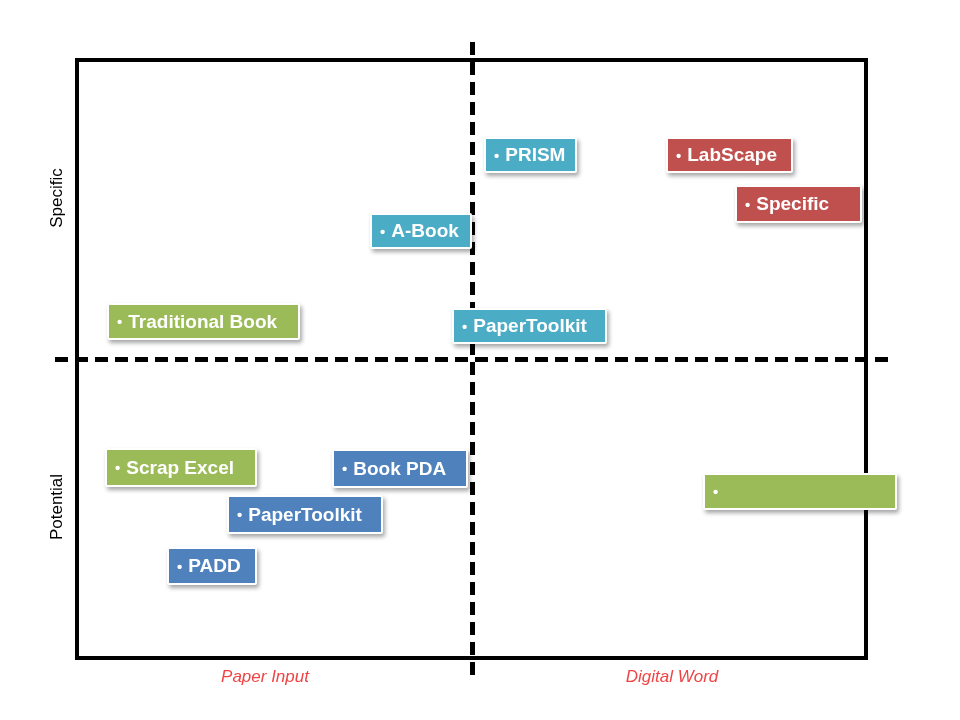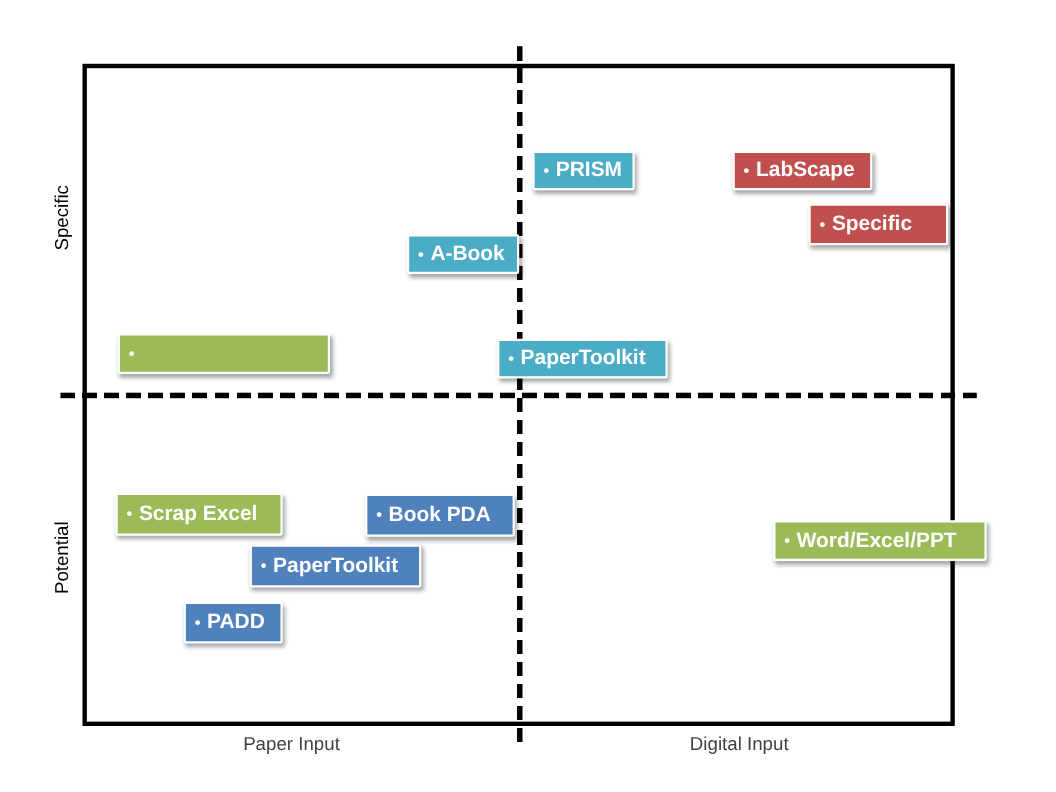--- a/index.html
+++ b/index.html
@@ -18,21 +18,21 @@
   .divider-h{
     position:absolute;left:55px;top:357px;width:833px;height:5px;
     background:repeating-linear-gradient(to right,#000 0 13px,transparent 13px 20px);
   }
   .axis-label-y{
     position:absolute;transform:translate(-50%,-50%) rotate(-90deg);
     font-size:17px;color:#000;white-space:nowrap;
   }
   .axis-label-x{
     position:absolute;transform:translate(-50%,-50%);
-    font-size:17px;color:#404040;white-space:nowrap;
+    font-size:17px;color:#ef4444;white-space:nowrap;font-style:italic;
   }
   .item{
     position:absolute;box-sizing:border-box;border:2px solid #fff;border-radius:2px;
     box-shadow:2px 3px 4px rgba(0,0,0,.35);
     display:flex;align-items:center;padding:0 6px 0 8px;
     color:#fff;font-weight:bold;font-size:19px;white-space:nowrap;
   }
   .item .bullet{font-size:15px;margin-right:6px;line-height:1;}
 </style>
 </head>
@@ -40,40 +40,41 @@
 
 <div id="stage">
 
   <div id="plot-border"></div>
   <div class="divider-v"></div>
   <div class="divider-h"></div>
 
   <div class="axis-label-y" style="left:57px;top:198px;">Specific</div>
   <div class="axis-label-y" style="left:57px;top:507px;">Potential</div>
   <div class="axis-label-x" style="left:265px;top:677px;">Paper Input</div>
-  <div class="axis-label-x" style="left:672px;top:677px;">Digital Input</div>
+  <div class="axis-label-x" style="left:672px;top:677px;">Digital Word</div>
 
   <div class="item" style="left: 484px; top: 137px; width: 93px; height: 36px; background: rgb(75, 172, 198);">
     <span class="bullet">•</span>
     <span>PRISM</span>
   </div>
   <div class="item" style="left: 666px; top: 137px; width: 127px; height: 36px; background: rgb(192, 80, 77);">
     <span class="bullet">•</span>
     <span>LabScape</span>
   </div>
   <div class="item" style="left: 735px; top: 185px; width: 127px; height: 38px; background: rgb(192, 80, 77);">
     <span class="bullet">•</span>
     <span>Specific</span>
   </div>
   <div class="item" style="left: 370px; top: 213px; width: 102px; height: 36px; background: rgb(75, 172, 198);">
     <span class="bullet">•</span>
     <span>A-Book</span>
   </div>
   <div class="item" style="left: 107px; top: 303px; width: 193px; height: 37px; background: rgb(155, 187, 89);">
     <span class="bullet">•</span>
+    <span>Traditional Book</span>
   </div>
   <div class="item" style="left: 452px; top: 308px; width: 155px; height: 36px; background: rgb(75, 172, 198);">
     <span class="bullet">•</span>
     <span>PaperToolkit</span>
   </div>
   <div class="item" style="left: 105px; top: 448px; width: 152px; height: 39px; background: rgb(155, 187, 89);">
     <span class="bullet">•</span>
     <span>Scrap Excel</span>
   </div>
   <div class="item" style="left: 332px; top: 449px; width: 136px; height: 39px; background: rgb(79, 129, 189);">
@@ -83,16 +84,15 @@
   <div class="item" style="left: 227px; top: 495px; width: 156px; height: 39px; background: rgb(79, 129, 189);">
     <span class="bullet">•</span>
     <span>PaperToolkit</span>
   </div>
   <div class="item" style="left: 167px; top: 547px; width: 90px; height: 38px; background: rgb(79, 129, 189);">
     <span class="bullet">•</span>
     <span>PADD</span>
   </div>
   <div class="item" style="left: 703px; top: 473px; width: 194px; height: 37px; background: rgb(155, 187, 89);">
     <span class="bullet">•</span>
-    <span>Word/Excel/PPT</span>
   </div>
 
 </div>
 
 </body></html>

